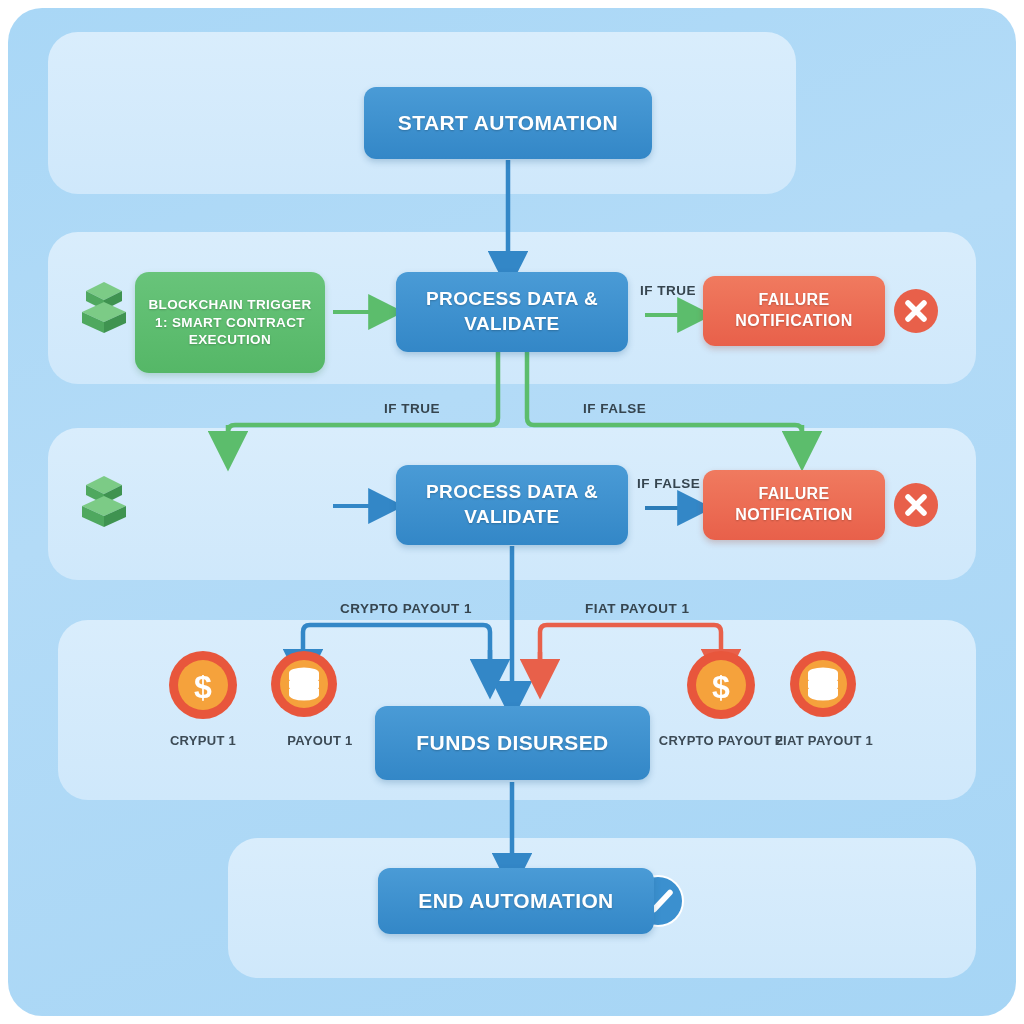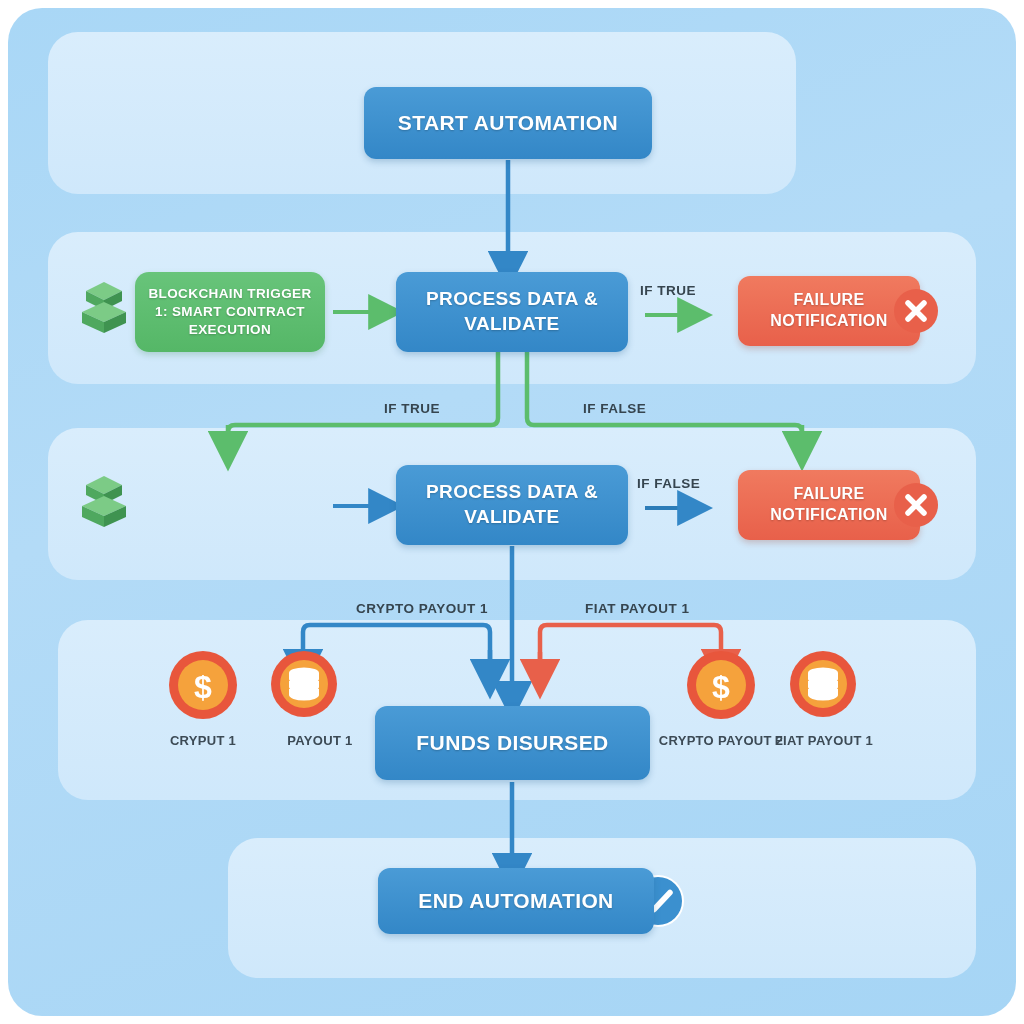--- a/index.html
+++ b/index.html
@@ -51,21 +51,20 @@
   }
   .node.green {
     background: linear-gradient(180deg, #68c47a 0%, #55b767 100%);
     border-radius: 14px;
     box-shadow: 0 3px 6px rgba(40,120,60,0.22);
   }
   .node.red {
     background: linear-gradient(180deg, #f07a5f 0%, #e8604a 100%);
     border-radius: 12px;
     box-shadow: 0 3px 6px rgba(150,55,35,0.25);
-    margin-left: 35px;
   }
   .edge-label {
     position: absolute;
     color: #36454f;
     font-size: 13.5px;
     font-weight: bold;
     letter-spacing: 0.5px;
     white-space: nowrap;
   }
   .icon-label {
@@ -140,21 +139,21 @@
   <div class="icon-wrap" style="left:78px; top:278px; width:52px; height:58px;">
     <svg viewBox="0 0 52 58" width="52" height="58">
       <polygon points="26,4 44,13 26,22 8,13" fill="#7ccb86"></polygon>
       <polygon points="8,13 26,22 26,32 8,23" fill="#4fa85f"></polygon>
       <polygon points="44,13 26,22 26,32 44,23" fill="#3f9350"></polygon>
       <polygon points="26,24 48,34 26,44 4,34" fill="#7ccb86"></polygon>
       <polygon points="4,34 26,44 26,55 4,45" fill="#4fa85f"></polygon>
       <polygon points="48,34 26,44 26,55 48,45" fill="#3f9350"></polygon>
     </svg>
   </div>
-  <div class="node green" style="left:135px; top:272px; width:190px; height:80px; font-size:13.5px; line-height:1.32;">
+  <div class="node green" style="left:135px; top:272px; width:190px; height:101px; font-size:13.5px; line-height:1.32;">
     <span>BLOCKCHAIN TRIGGER 1: SMART CONTRACT EXECUTION</span>
   </div>
 
   <div class="node blue" style="left:396px; top:272px; width:232px; height:80px; font-size:19px; line-height:1.3;">
     <span>PROCESS DATA &amp; VALIDATE</span>
   </div>
 
   <div class="edge-label" style="left:640px; top:283px; width:62px;">
     <span>IF TRUE</span>
   </div>
@@ -198,21 +197,21 @@
   <div class="node red" style="left:703px; top:470px; width:182px; height:70px; font-size:16px; line-height:1.3;">
     <span>FAILURE NOTIFICATION</span>
   </div>
   <div class="icon-wrap" style="left:893px; top:482px; width:46px; height:46px;">
     <svg viewBox="0 0 46 46" width="46" height="46">
       <circle cx="23" cy="23" r="22" fill="#e8604a"></circle>
       <path d="M15,15 L31,31 M31,15 L15,31" stroke="#ffffff" stroke-width="5.5" stroke-linecap="round"></path>
     </svg>
   </div>
 
-  <div class="edge-label" style="left:356px; top:601px; width:124px;">
+  <div class="edge-label" style="left:340px; top:601px; width:124px;">
     <span>CRYPTO PAYOUT 1</span>
   </div>
   <div class="edge-label" style="left:585px; top:601px; width:110px;">
     <span>FIAT PAYOUT 1</span>
   </div>
 
   <div class="icon-wrap" style="left:168px; top:650px; width:70px; height:70px;">
     <svg viewBox="0 0 70 70" width="70" height="70">
       <circle cx="35" cy="35" r="34" fill="#e8563c"></circle>
       <circle cx="35" cy="35" r="25" fill="#f5a23c"></circle>

